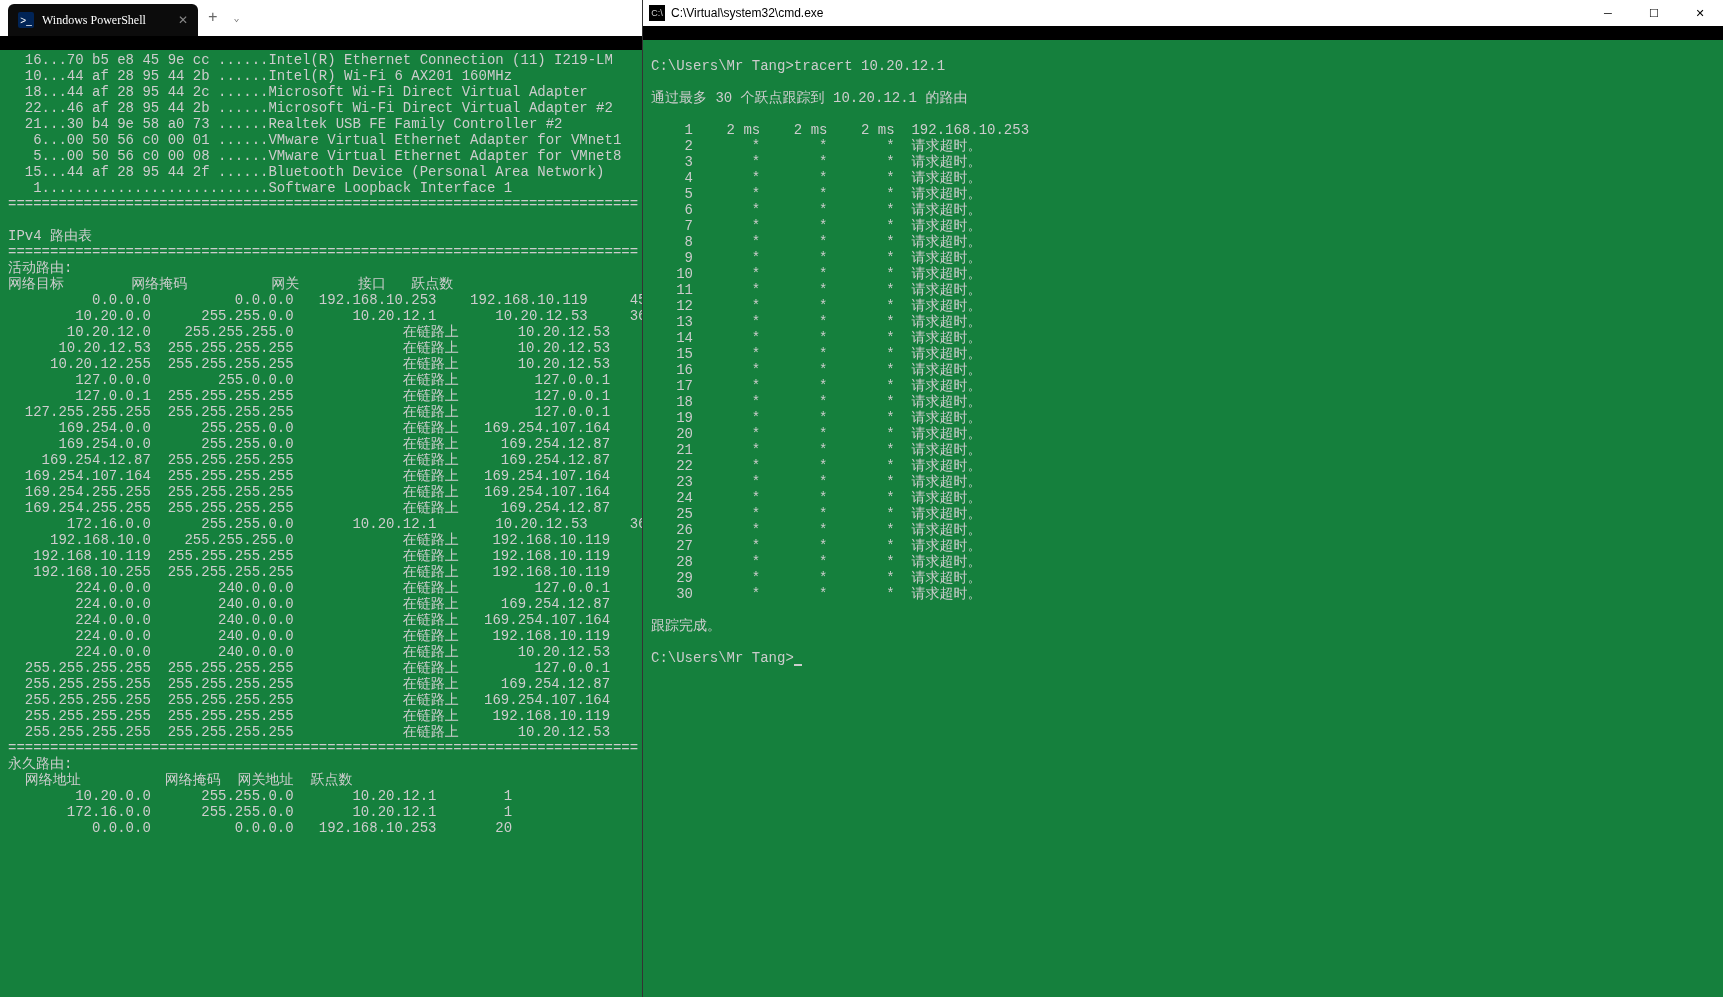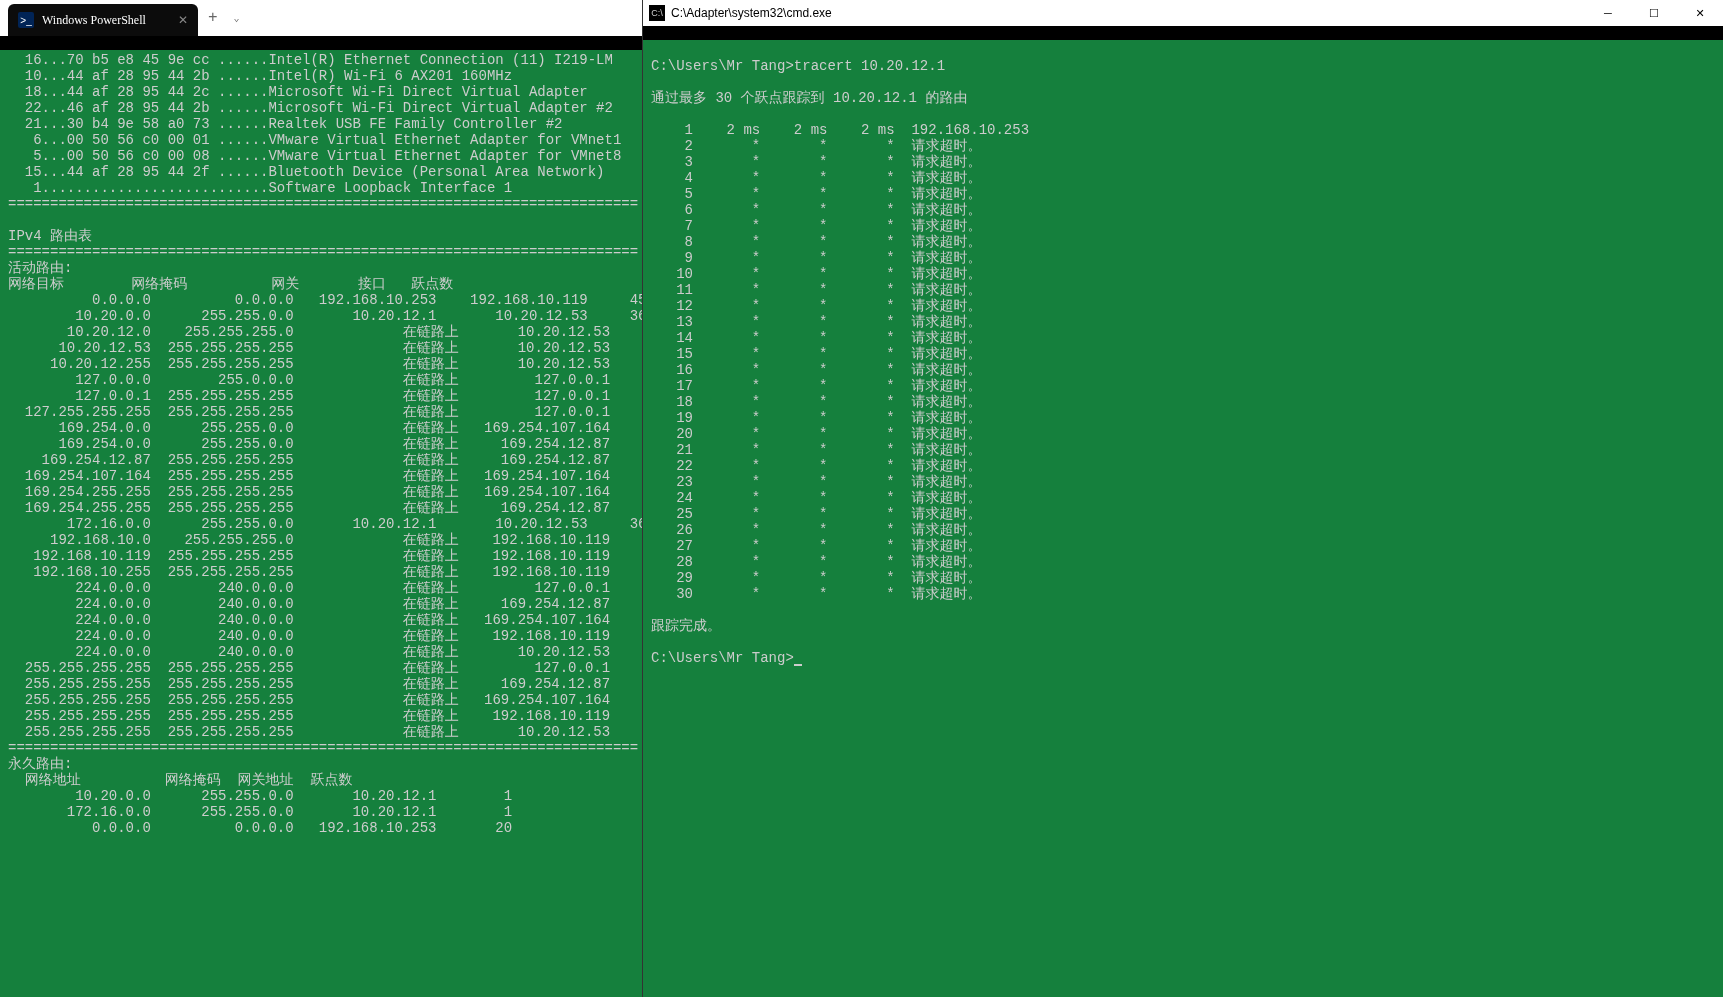--- a/index.html
+++ b/index.html
@@ -167,21 +167,21 @@
 永久路由:
   网络地址          网络掩码  网关地址  跃点数
         10.20.0.0      255.255.0.0       10.20.12.1        1
        172.16.0.0      255.255.0.0       10.20.12.1        1
           0.0.0.0          0.0.0.0   192.168.10.253       20</div>
 </div>
 
 <div class="right-pane">
   <div class="cmd-titlebar">
     <span class="cmd-icon">C:\</span>
-    <span class="cmd-title">C:\Adapter\system32\cmd.exe</span>
+    <span class="cmd-title">C:\Virtual\system32\cmd.exe</span>
     <span class="win-btn">─</span>
     <span class="win-btn">☐</span>
     <span class="win-btn close">✕</span>
   </div>
   <div class="term" id="cmd-term">
 C:\Users\Mr Tang&gt;tracert 10.20.12.1
 
 通过最多 30 个跃点跟踪到 10.20.12.1 的路由
 
     1    2 ms    2 ms    2 ms  192.168.10.253

